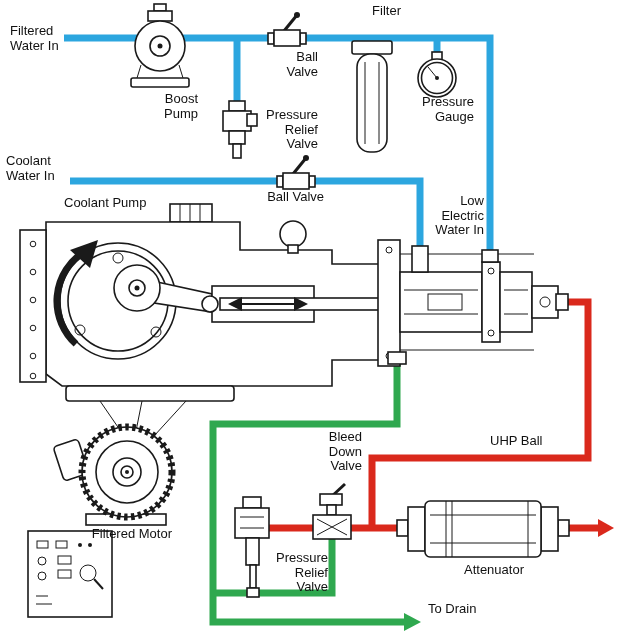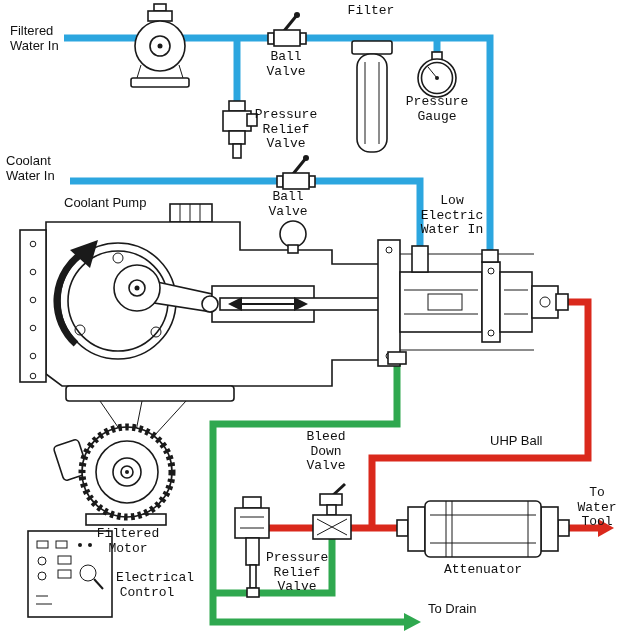--- a/index.html
+++ b/index.html
@@ -5,21 +5,21 @@
   html,body { margin:0; padding:0; background:#ffffff; }
   .stage {
     position:relative; width:618px; height:640px; background:#fff;
     font-family:"Liberation Sans", sans-serif; overflow:hidden;
   }
   .stage svg { position:absolute; left:0; top:0; }
   .label {
     position:absolute; font-size:13px; line-height:14.5px; color:#111;
     white-space:pre-line; letter-spacing:0;
   }
-  .c { text-align:center;font-family:Liberation Mono, monospace; }
+  .c { text-align:right; }
   
   .pipe path { fill:none; stroke-width:7; }
   
   .art rect,.art circle,.art path,.art polygon { fill:none; stroke-width:1.6; }
   .art .wf   { fill:#ffffff; }
   .art .bf   { fill:#1a1a1a; stroke:none; }
   .art .thin { stroke-width:1; }
   .art .mid2 { stroke-width:2; }
   .art .thick{ stroke-width:3; }
   .art .rot  { stroke-width:7; }
@@ -206,44 +206,41 @@
         <rect class="wf" x="541" y="507" width="17" height="44"></rect>
         <rect class="wf" x="425" y="501" width="116" height="56" rx="5"></rect>
         <path class="thin" d="M446 501 V557 M452 501 V557 M528 501 V557 M430 515 H536 M430 543 H536"></path>
       </g>
 
     </g>
   </svg>
 
   <div class="label" style="left:10px;   top:24px;  width:58px">Filtered
 Water In</div>
+  <div class="label c" style="left:132px; top:92px;  width:66px">Boost
+Pump</div>
   <div class="label c" style="left:254px; top:50px;  width:64px">Ball
 Valve</div>
   <div class="label c" style="left:341px; top:4px;   width:60px">Filter</div>
   <div class="label c" style="left:400px; top:95px;  width:74px">Pressure
 Gauge</div>
   <div class="label c" style="left:254px; top:108px; width:64px">Pressure
 Relief
 Valve</div>
   <div class="label" style="left:6px;   top:154px; width:62px">Coolant
 Water In</div>
   <div class="label c" style="left:252px; top:190px; width:72px">Ball Valve</div>
   <div class="label" style="left:64px;  top:196px; width:100px">Coolant Pump</div>
   <div class="label c" style="left:420px; top:194px; width:64px">Low
 Electric
 Water In</div>
   <div class="label" style="left:490px; top:434px; width:72px">UHP Ball</div>
   <div class="label c" style="left:84px;  top:527px; width:88px">Filtered Motor</div>
-  <div class="label c" style="left:116px; top:571px; width:62px">Electrical
-Control</div>
-  <div class="label c" style="left:299px; top:430px; width:54px">Bleed
+  <div class="label c" style="left:308px; top:430px; width:54px">Bleed
 Down
 Valve</div>
   <div class="label c" style="left:266px; top:551px; width:62px">Pressure
 Relief
 Valve</div>
   <div class="label c" style="left:442px; top:563px; width:82px">Attenuator</div>
-  <div class="label c" style="left:576px; top:486px; width:42px">To
-Water
-Tool</div>
   <div class="label" style="left:428px; top:602px; width:62px">To Drain</div>
 
 </div>
 
 </body></html>

